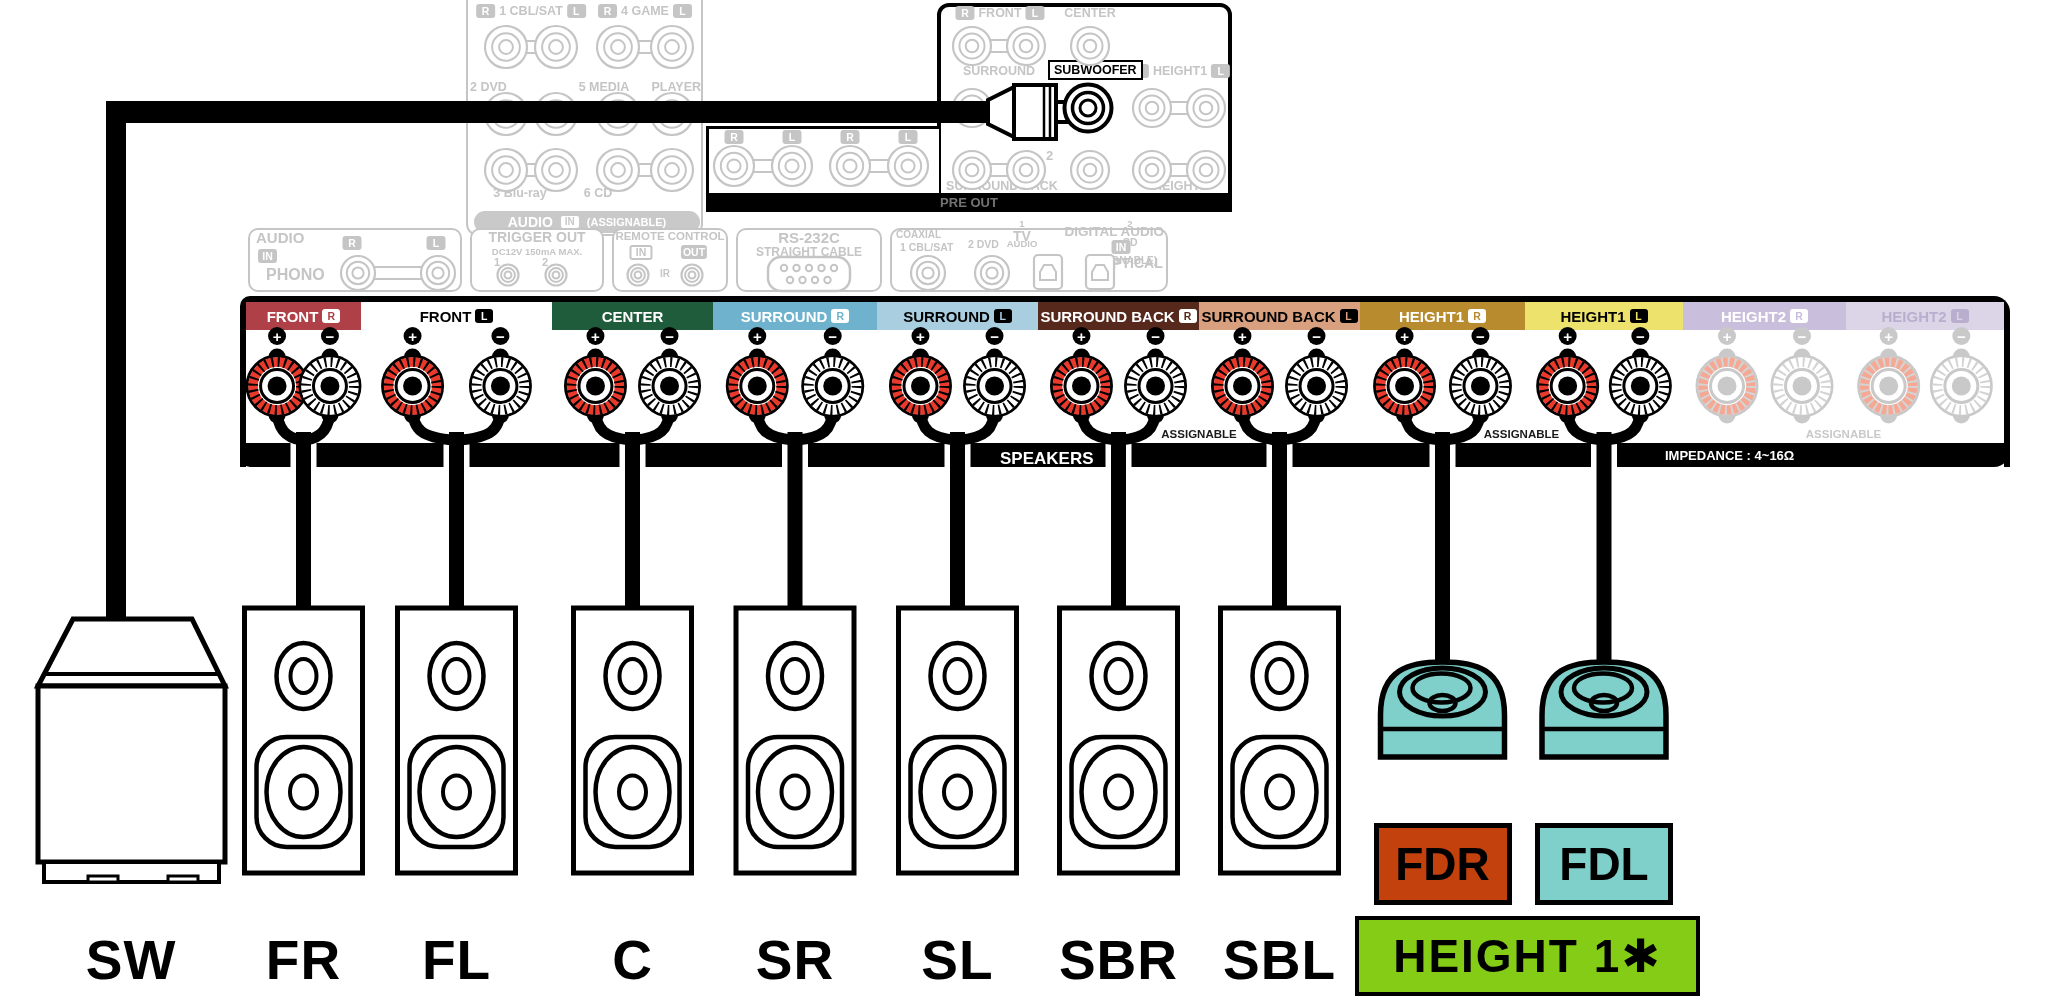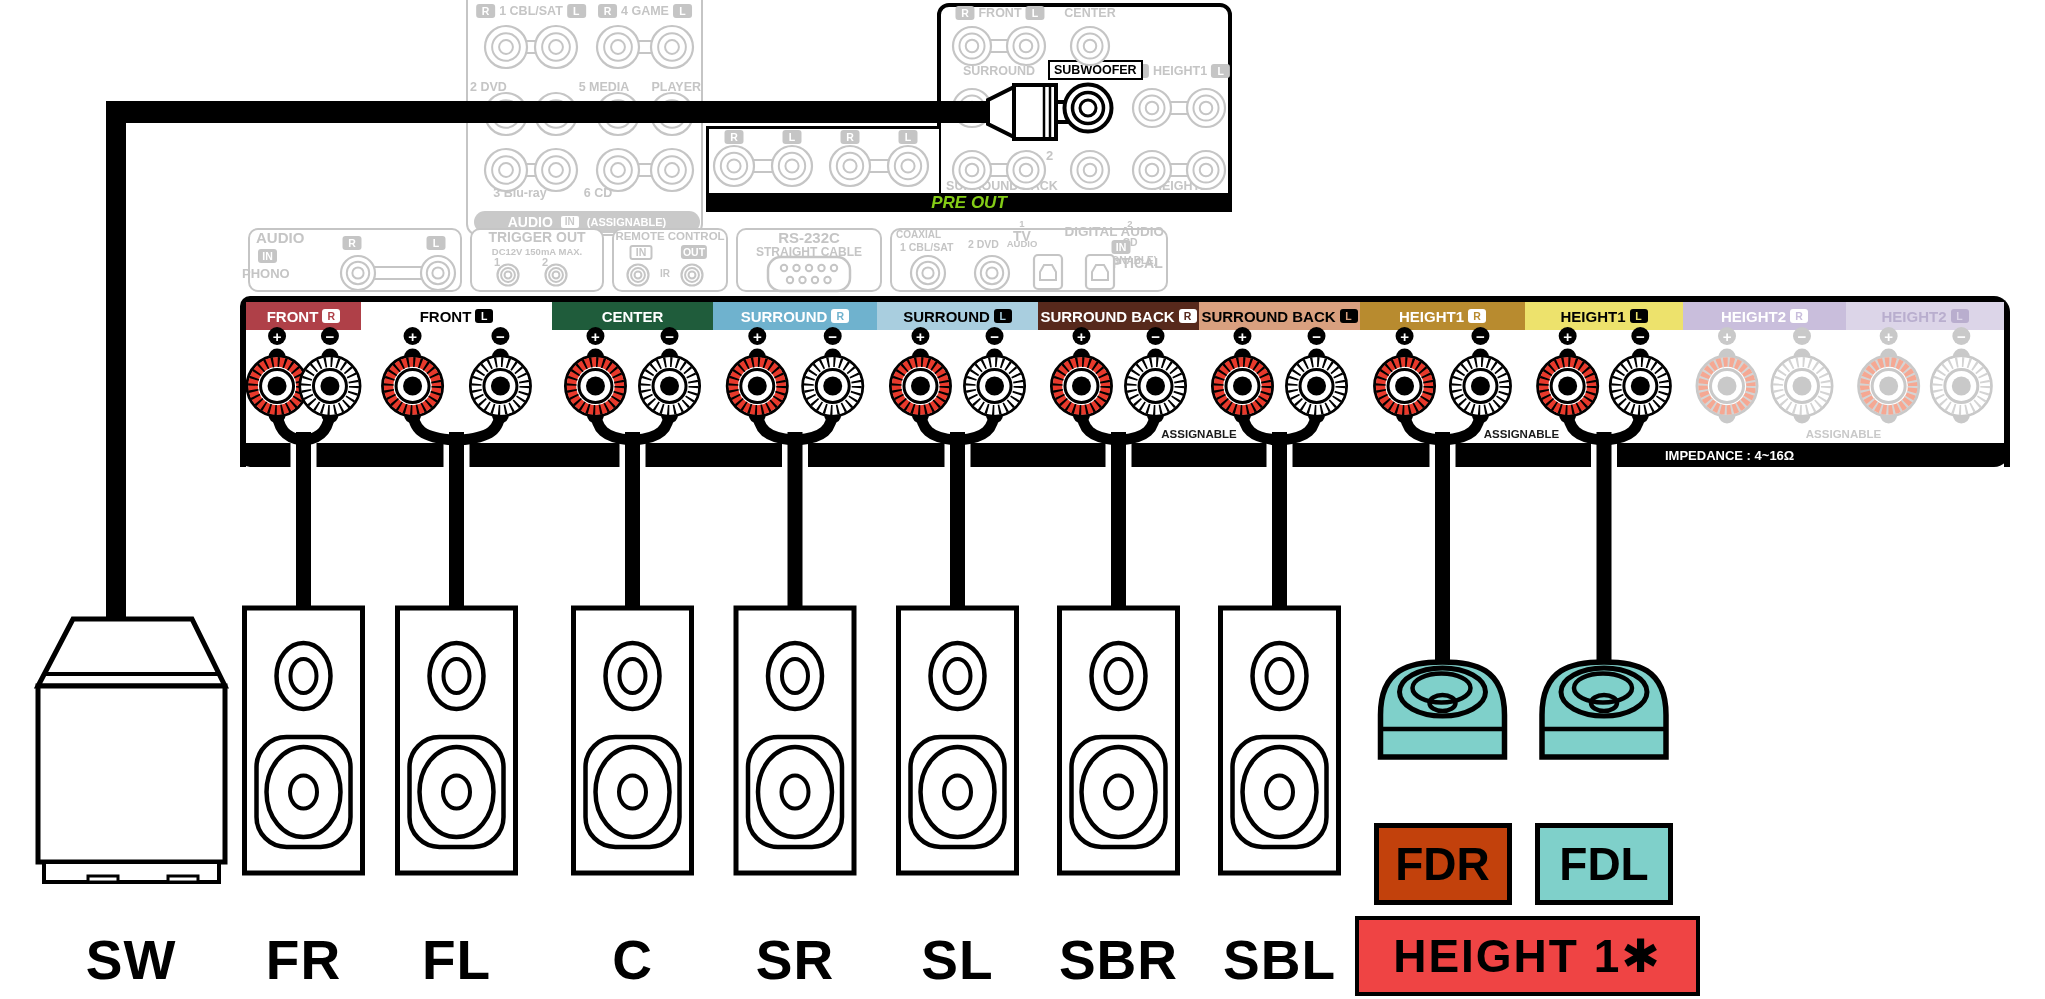--- a/index.html
+++ b/index.html
@@ -23,26 +23,26 @@
             border-radius:3px;font-size:10.5px;font-weight:bold;text-align:center;}
   #spk-bar{position:absolute;left:240px;top:443px;width:1770px;height:24px;background:#000;
            border-radius:0 0 16px 10px;}
   .barlbl{position:absolute;color:#fff;font-weight:bold;white-space:nowrap;}
   .asg{position:absolute;top:428px;font-size:11.5px;font-weight:bold;transform:translateX(-50%);}
   .spk-label{position:absolute;top:928px;font-size:55px;font-weight:bold;color:#000;
              transform:translateX(-50%);white-space:nowrap;letter-spacing:1px;}
   .fd-box{position:absolute;top:823px;width:138px;height:82px;box-sizing:border-box;border:5px solid #000;
           display:flex;align-items:center;justify-content:center;font-size:46px;font-weight:bold;}
   #height-note{position:absolute;left:1355px;top:916px;width:345px;height:80px;box-sizing:border-box;
-               border:4px solid #000;background:#ef4444;display:flex;align-items:center;justify-content:center;
+               border:4px solid #000;background:#84cc16;display:flex;align-items:center;justify-content:center;
                font-size:46px;font-weight:bold;letter-spacing:2px;}
   #gfx{position:absolute;left:0;top:0;z-index:5;pointer-events:none;}
   .preout-lbl{color:#C5C5C5;font-weight:bold;font-size:12.5px;}
   #preout-bar{position:absolute;left:706px;top:193px;width:526px;height:19px;background:#000;
-              color:#84cc16;font-size:17px;font-weight:bold;text-align:center;line-height:19px;font-style:italic;}
+              color:#737373;font-size:13px;font-weight:bold;text-align:center;line-height:19px;}
   #sub-lbl{position:absolute;left:1048px;top:60px;border:2.5px solid #000;background:#fff;color:#000;
            font-size:12.5px;font-weight:bold;padding:0 4px;line-height:16px;}
 </style>
 </head>
 <body>
 
 <div id="stage">
 
   <div class="abs gbox" style="left:466px;top:-24px;width:237px;height:260px;border-radius:12px;"></div>
   <div class="abs ctr rowlbl ghost" style="left:531px;top:4px;font-size:12.5px;">
@@ -92,21 +92,21 @@
   <span class="abs ctr rlb gh" style="left:792px;top:130px;">L</span>
   <span class="abs ctr rlb gh" style="left:850px;top:130px;">R</span>
   <span class="abs ctr rlb gh" style="left:908px;top:130px;">L</span>
   <div id="preout-bar">PRE OUT</div>
 
   <div class="abs gbox" style="left:248px;top:228px;width:214px;height:64px;"></div>
   <div class="abs ghost" style="left:256px;top:229px;font-size:15px;">AUDIO</div>
   <span class="abs rlb gh" style="left:258px;top:249px;">IN</span>
   <span class="abs ctr rlb gh" style="left:352px;top:236px;">R</span>
   <span class="abs ctr rlb gh" style="left:436px;top:236px;">L</span>
-  <div class="abs ghost" style="left:242px;top:266px;font-size:13px;">PHONO</div>
+  <div class="abs ghost" style="left:266px;top:266px;font-size:16px;">PHONO</div>
 
   <div class="abs gbox" style="left:470px;top:228px;width:134px;height:64px;"></div>
   <div class="abs ctr ghost" style="left:537px;top:229px;font-size:14px;">TRIGGER OUT</div>
   <div class="abs ctr ghost" style="left:537px;top:246px;font-size:9.5px;">DC12V 150mA MAX.</div>
   <div class="abs ghost" style="left:494px;top:256px;font-size:11px;">1</div>
   <div class="abs ghost" style="left:542px;top:256px;font-size:11px;">2</div>
 
   <div class="abs gbox" style="left:612px;top:228px;width:116px;height:64px;"></div>
   <div class="abs ctr ghost" style="left:670px;top:230px;font-size:11.5px;">REMOTE CONTROL</div>
   <span class="abs ctr rlb gh-o" style="left:641px;top:245px;">IN</span>
@@ -172,21 +172,21 @@
           <span>HEIGHT2</span>
           <span class="secbadge" style="background: rgb(255, 255, 255); color: rgb(201, 190, 220);">R</span>
         </div>
         <div class="sec" style="flex: 0 0 158px; background: rgb(220, 213, 232); color: rgb(185, 174, 206);">
           <span>HEIGHT2</span>
           <span class="secbadge" style="background: rgb(185, 174, 206); color: rgb(220, 213, 232);">L</span>
         </div>
       </div>
   </div>
   <div id="spk-bar">
-    <div class="barlbl" style="left:760px;top:6px;font-size:17px;margin-top:16px;">SPEAKERS</div>
+    <div class="barlbl" style="left:760px;top:6px;font-size:17px;">SPEAKERS</div>
     <div class="barlbl" style="left:1425px;top:5px;font-size:13px;">IMPEDANCE : 4~16Ω</div>
   </div>
 
   <div id="height-note">HEIGHT 1✱</div>
 
   <svg id="gfx" width="2045" height="999" viewBox="0 0 2045 999">
       <rect x="506" y="41" width="50" height="12" fill="#fff" stroke="#C5C5C5" stroke-width="2"></rect>
       <circle cx="506" cy="47" r="21" fill="#fff" stroke="#C5C5C5" stroke-width="2.2"></circle>
       <circle cx="506" cy="47" r="13.860000000000001" fill="none" stroke="#C5C5C5" stroke-width="1.9800000000000002"></circle>
       <circle cx="506" cy="47" r="6.930000000000001" fill="none" stroke="#C5C5C5" stroke-width="1.9800000000000002"></circle>

